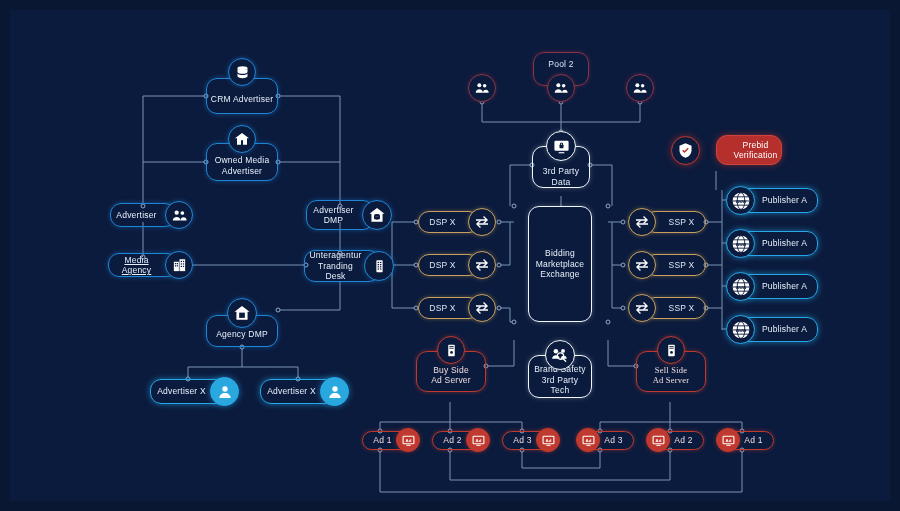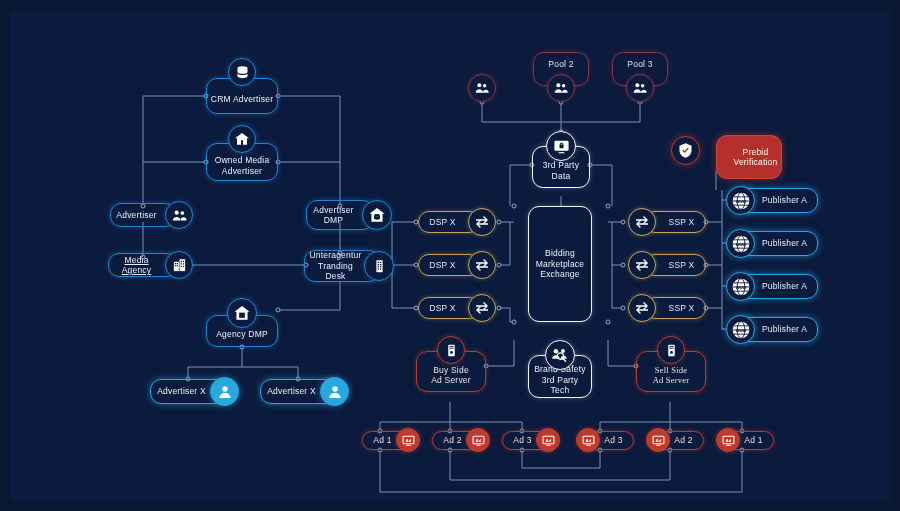--- a/index.html
+++ b/index.html
@@ -317,48 +317,45 @@
   </div>
   <div class="circ maroon" style="left:537px;top:64px;width:28px;height:28px;">
     <svg width="16" height="16" viewBox="0 0 24 24" fill="#fff">
           <circle cx="8" cy="8" r="3"></circle>
           <circle cx="16" cy="8.5" r="2.6"></circle>
           <path d="M2.5 19c0-3 2.5-5 5.5-5s5.5 2 5.5 5z"></path>
           <path d="M13.5 19c0-2.6 1.9-4.4 4.3-4.4S22 16.4 22 19z"></path>
         </svg>
   </div>
 
-  <div class="node maroon" style="left:602px;top:42px;width:56px;height:34px;align-items:flex-start;padding-top:6px;">
-    <span class="lbl">Pool 3</span>
-  </div>
   <div class="circ maroon" style="left:616px;top:64px;width:28px;height:28px;">
     <svg width="16" height="16" viewBox="0 0 24 24" fill="#fff">
           <circle cx="8" cy="8" r="3"></circle>
           <circle cx="16" cy="8.5" r="2.6"></circle>
           <path d="M2.5 19c0-3 2.5-5 5.5-5s5.5 2 5.5 5z"></path>
           <path d="M13.5 19c0-2.6 1.9-4.4 4.3-4.4S22 16.4 22 19z"></path>
         </svg>
   </div>
 
-  <div class="node white icontop" style="left:522px;top:136px;width:58px;height:42px;">
+  <div class="node white icontop" style="left:522px;top:136px;width:58px;height:42px;align-items:flex-end;">
     <span class="lbl">3rd Party
 Data</span>
   </div>
   <div class="circ white" style="left:536px;top:121px;width:30px;height:30px;">
     <svg width="17" height="17" viewBox="0 0 24 24" fill="#fff">
           <rect x="2" y="4" width="20" height="14" rx="1.5"></rect>
           <rect x="8" y="20" width="8" height="1.6"></rect>
           <g fill="#0b1b3d">
             <rect x="9.2" y="9.5" width="5.6" height="5" rx="0.6"></rect>
             <path d="M12 6.2a2.3 2.3 0 00-2.3 2.3v1.3h1.5V8.5a.8.8 0 111.6 0v1.3h1.5V8.5A2.3 2.3 0 0012 6.2z"></path>
           </g>
         </svg>
   </div>
 
-  <div class="node redfill iconleft" style="left:706px;top:125px;width:66px;height:44px;">
+  <div class="node redfill iconleft" style="left:706px;top:125px;width:66px;height:30px;">
     <span class="lbl">Prebid
 Verification</span>
   </div>
   <div class="circ redfill" style="left:661px;top:126px;width:29px;height:29px;">
     <svg width="17" height="17" viewBox="0 0 24 24" fill="#fff">
           <path d="M12 1.8L3.5 5.2v6.5c0 5 3.6 9.3 8.5 10.5 4.9-1.2 8.5-5.5 8.5-10.5V5.2L12 1.8z"></path>
           <path d="M10.6 15.6l-3.2-3.2 1.4-1.4 1.8 1.8 4.6-4.6 1.4 1.4z" fill="#b5302c"></path>
         </svg>
   </div>
 

